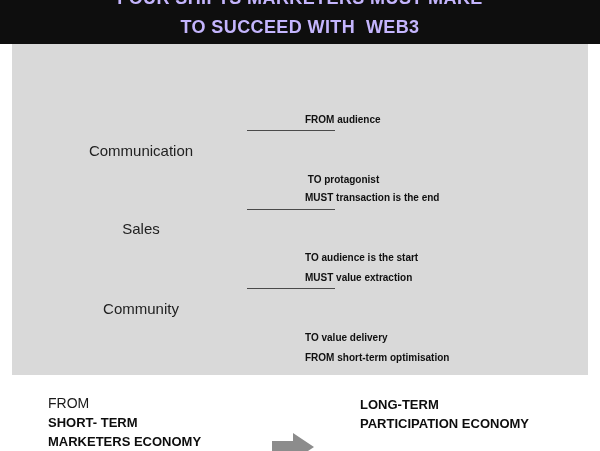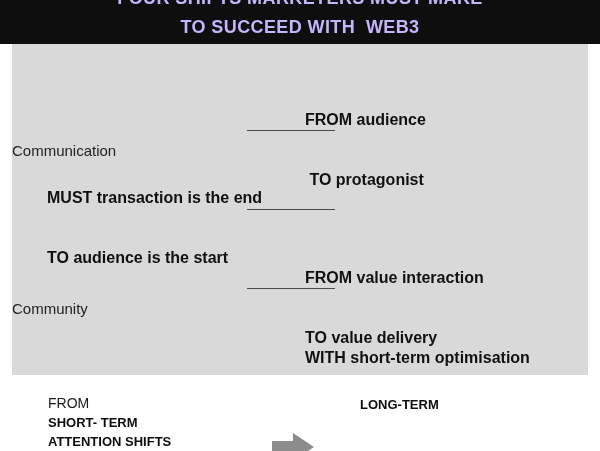--- a/index.html
+++ b/index.html
@@ -36,28 +36,28 @@
     position:absolute; top:44px; left:12px;
     width:576px; height:331px;
     background:#d9d9d9;
   }
   .row {
     position:absolute; left:0; width:576px;
     display:flex; align-items:center;
   }
   .row-label {
     width:258px;
-    text-align:left;
+    text-align:center;
     font-size:15px;
     color:#222;
     flex:0 0 auto;
   }
   .row-text {
     margin-left:35px;
-    font-size:16px;
+    font-size:10px;
     font-weight:bold;
     line-height:20px;
     color:#101010;
     white-space:pre-wrap;
   }
   .row1 { top:26px; }
   .row2 { top:104px; }
   .row3 { top:184px; }
   .row4 { top:264px; }
 
@@ -118,61 +118,63 @@
       <div class="row-label">Communication</div>
       <div class="row-text">
         <div>FROM audience</div>
         <div> TO protagonist</div>
       </div>
     </div>
 
     <div class="divider div1"></div>
 
     <div class="row row2">
+      <div class="row-label">Sales</div>
       <div class="row-text">
         <div>MUST transaction is the end</div>
         <div>TO audience is the start</div>
       </div>
     </div>
 
     <div class="divider div2"></div>
 
     <div class="row row3">
       <div class="row-label">Community</div>
       <div class="row-text">
-        <div>FROM value interaction</div>
+        <div>MUST value extraction</div>
         <div>TO value delivery</div>
       </div>
     </div>
 
     <div class="divider div3"></div>
 
     <div class="row row4">
       <div class="row-label">Measurement</div>
       <div class="row-text">
-        <div>WITH short-term optimisation</div>
+        <div>FROM short-term optimisation</div>
         <div>TO long-term interaction</div>
       </div>
     </div>
 
   </div>
 
   <div class="footer">
 
     <div class="footer-block footer-left">
       <div class="footer-intro">FROM</div>
       <div class="footer-strong">SHORT- TERM</div>
-      <div class="footer-strong">ATTENTION SHIFTS</div>
+      <div class="footer-strong">MARKETERS ECONOMY</div>
     </div>
 
     <div class="arrow-wrap">
       <svg width="42" height="28" viewBox="0 0 42 28" xmlns="http://www.w3.org/2000/svg">
         <path d="M0 8 H21 V0 L42 14 L21 28 V20 H0 Z" fill="#8c8c8c"></path>
       </svg>
     </div>
 
     <div class="footer-block footer-right">
       <div class="footer-strong">LONG-TERM</div>
+      <div class="footer-strong">PARTICIPATION ECONOMY</div>
     </div>
 
   </div>
 
 </div>
 
 </body></html>

